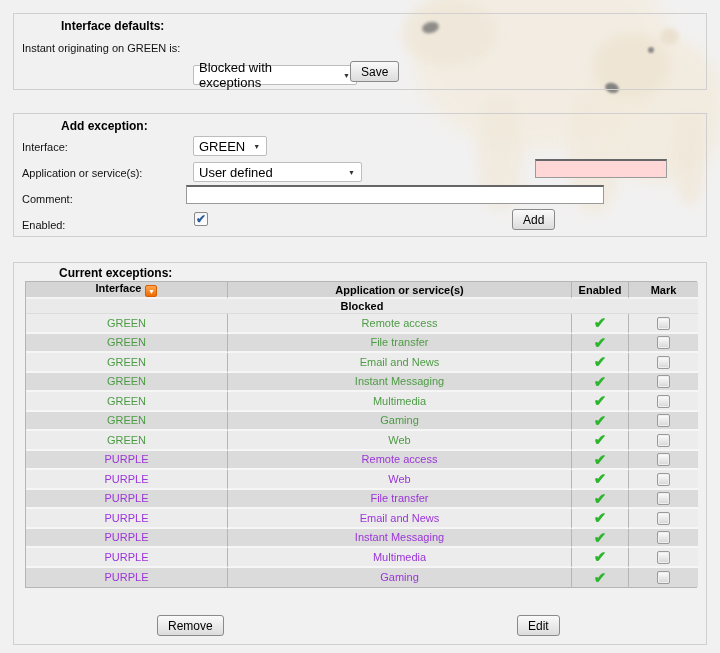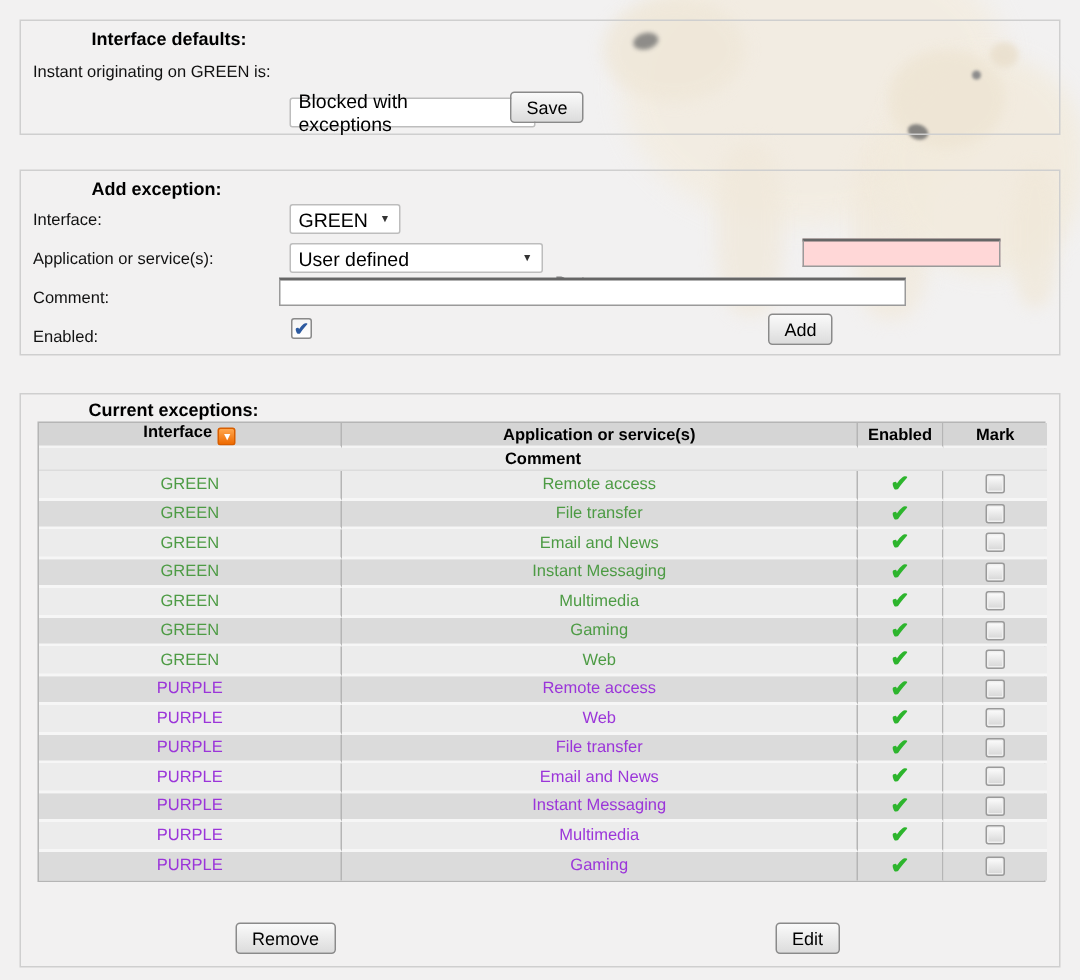--- a/index.html
+++ b/index.html
@@ -94,21 +94,21 @@
     <div class="cub-nose"></div>
   </div>
 
   <div class="section" id="sec1">
     <div class="sec-title">Interface defaults:</div>
     <div class="lbl" style="left:8px; top:28px;">Instant originating on GREEN is:</div>
     <div class="select" style="left:179px; top:23px; width:164px;margin-top:28px;">
       <span>Blocked with exceptions</span>
       <span class="arrow">▼</span>
     </div>
-    <button class="btn" style="left:326px; top:47px;">Save</button>
+    <button class="btn" style="left:336px; top:47px;">Save</button>
   </div>
 
   <div class="section" id="sec2">
     <div class="sec-title">Add exception:</div>
 
     <div class="lbl" style="left:8px; top:27px;">Interface:</div>
     <div class="select" style="left:179px; top:22px; width:74px;">
       <span>GREEN</span>
       <span class="arrow">▼</span>
     </div>
@@ -145,21 +145,21 @@
         <thead>
           <tr class="hdr1">
             <th>
               <span>Interface</span><span class="sort-icon"><span>▼</span></span>
             </th>
             <th>Application or service(s)</th>
             <th>Enabled</th>
             <th>Mark</th>
           </tr>
           <tr class="hdr2">
-            <th colspan="4">Comment</th>
+            <th colspan="4">Blocked</th>
           </tr>
         </thead>
         <tbody id="rows">
   <tr>
     <td class="cell-if if-GREEN">GREEN</td>
     <td class="cell-app app-GREEN">Remote access</td>
     <td class="cell-en"><span class="check">✔</span></td>
     <td class="cell-mk"><span class="mark-checkbox"></span></td>
   </tr>
 

